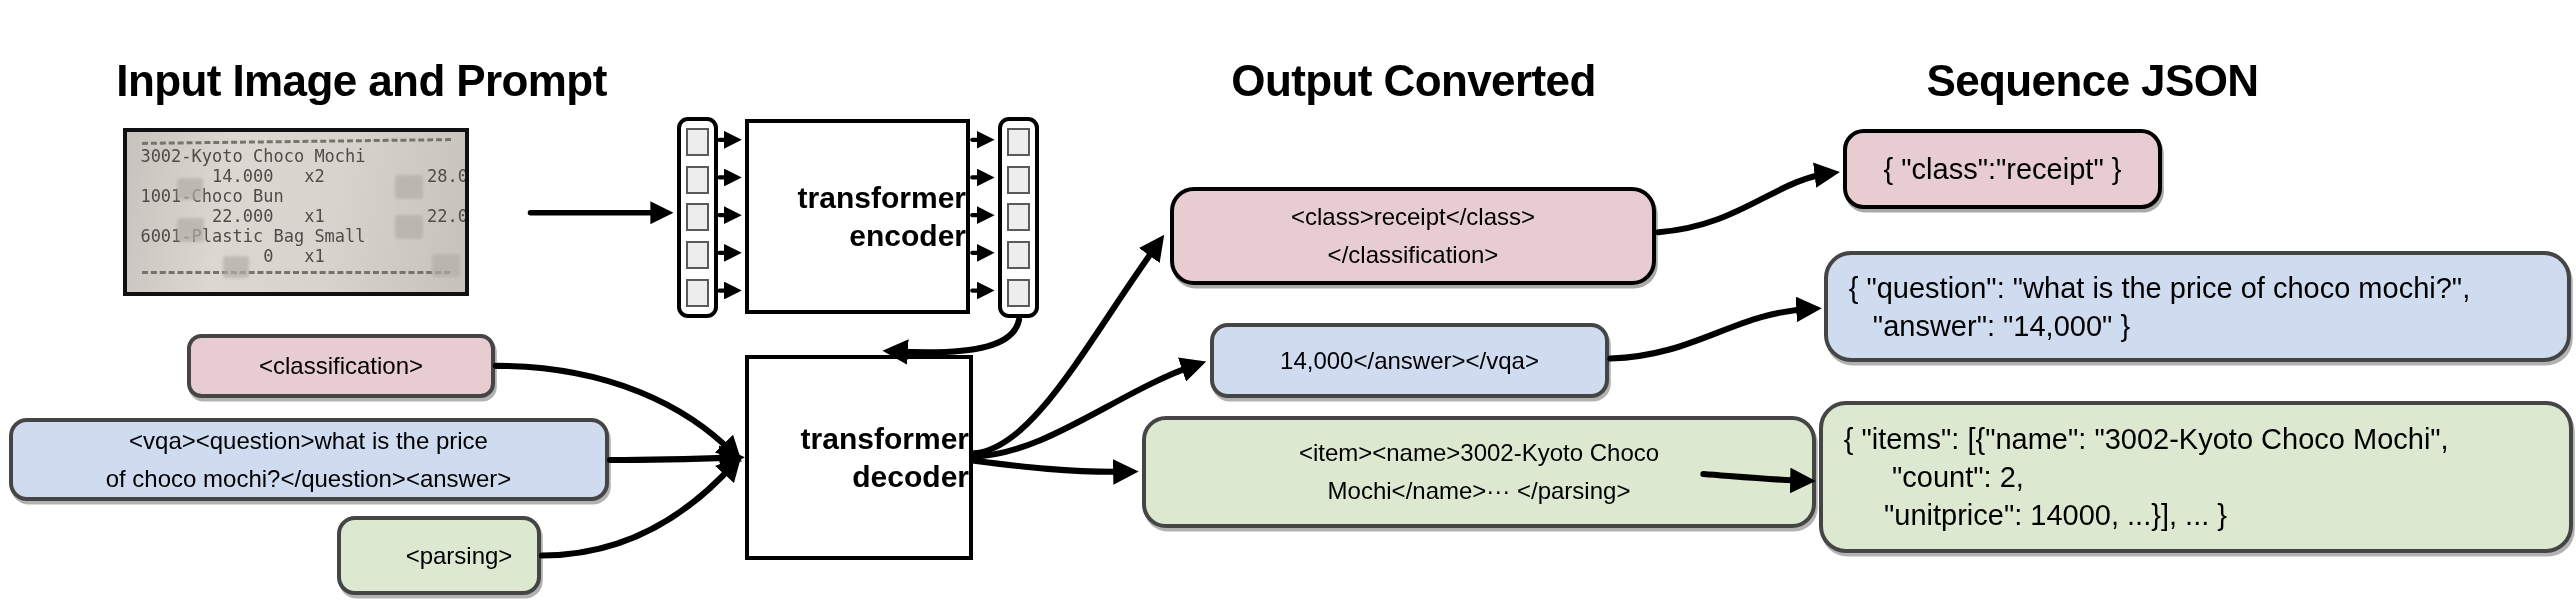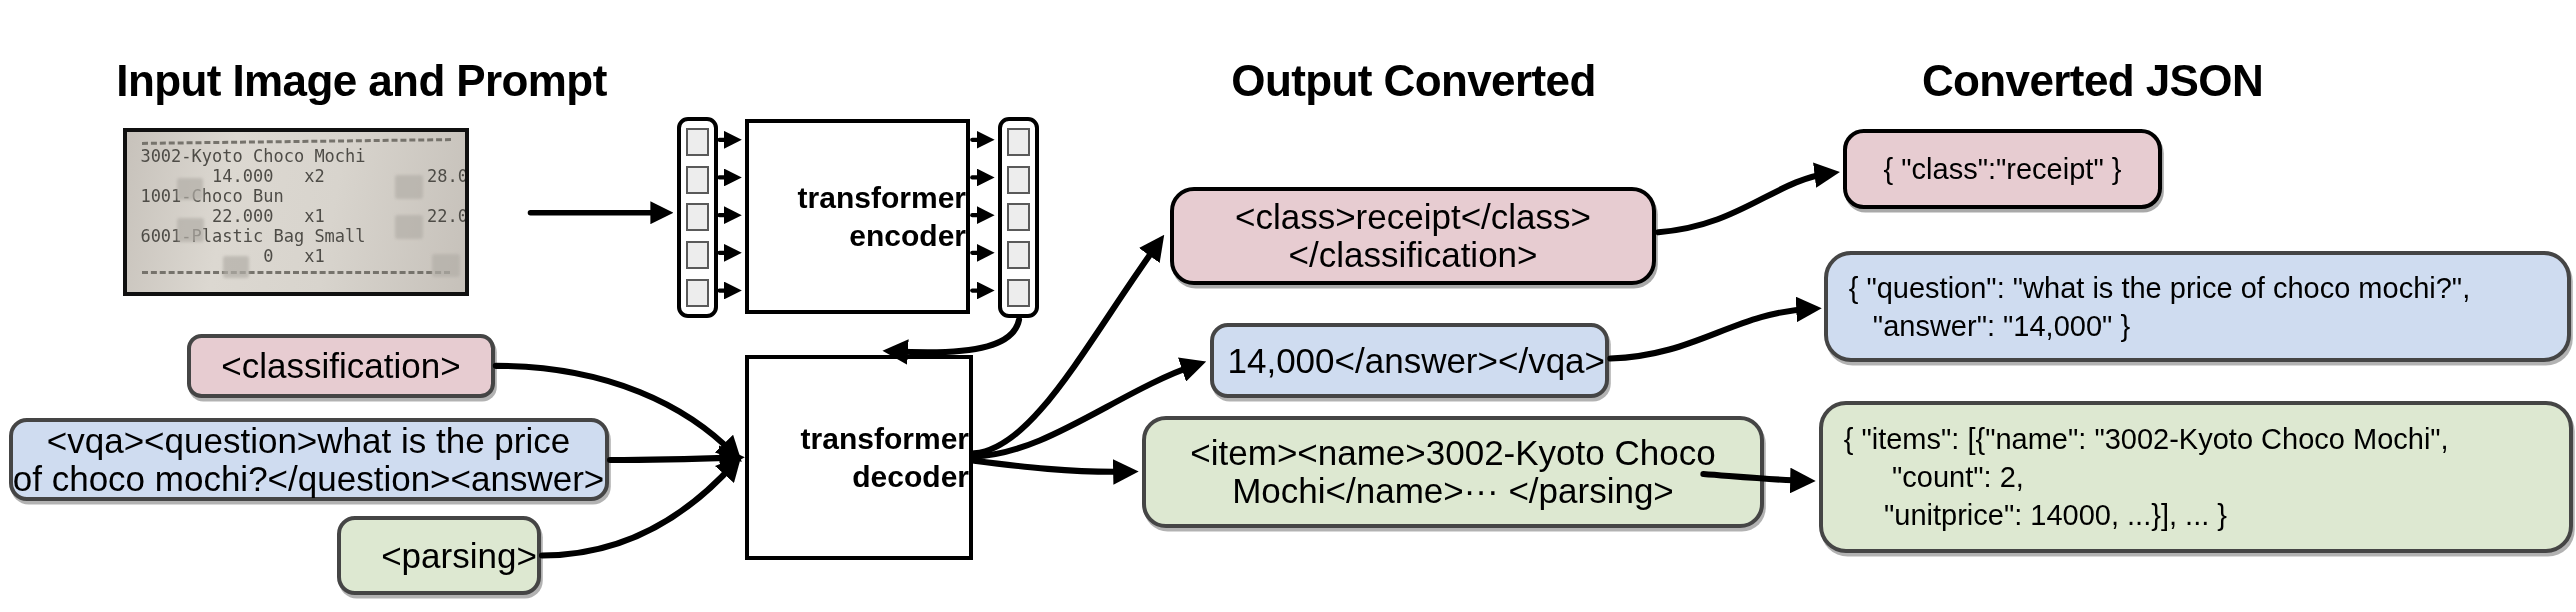--- a/index.html
+++ b/index.html
@@ -3,21 +3,21 @@
 <meta charset="utf-8">
 <style>
   html,body{margin:0;padding:0;background:#ffffff;}
   #canvas{position:relative;width:2576px;height:612px;background:#ffffff;overflow:hidden;
           font-family:"Liberation Sans",sans-serif;color:#000;}
   .heading{position:absolute;top:44px;font-weight:bold;font-size:44px;line-height:49px;
            text-align:center;letter-spacing:-0.6px;white-space:nowrap;margin-top:12px;}
   
   .box{position:absolute;box-sizing:border-box;display:flex;flex-direction:column;
        justify-content:center;align-items:center;text-align:center;
-       font-size:35px;line-height:38px;}
+       font-size:24px;line-height:38px;}
   .gray-border{border:4.3px solid #454545;box-shadow:1.8px 3.6px 0 rgba(85,85,85,.45);}
   .black-border{border:4.9px solid #000;box-shadow:1.8px 3.6px 0 rgba(40,40,40,.40);}
   .pink{background:#e7ccd1;}
   .blue{background:#cfdcf0;}
   .green{background:#dde8d1;}
   .jsonbox{align-items:flex-start;text-align:left;font-size:29px;line-height:38px;}
   .pre{white-space:pre;}
   
   .block{position:absolute;box-sizing:border-box;background:#fff;border:4.9px solid #000;
          display:flex;flex-direction:column;justify-content:center;align-items:flex-end;
@@ -49,21 +49,21 @@
   .h2wrap{position:absolute;top:40px;display:flex;flex-direction:row;align-items:center;justify-content:center;}
   svg.arrows{position:absolute;left:0;top:0;pointer-events:none;}
 </style>
 </head>
 <body>
 
 <div id="canvas">
 
   <div class="heading" style="left:91px;width:541px;">Input Image and Prompt</div>
   <div class="heading" style="left:1231px;width:365px;">Output Converted</div>
-  <div class="heading" style="left:1910px;width:365px;">Converted JSON</div>
+  <div class="heading" style="left:1910px;width:365px;">Sequence JSON</div>
 
   <div class="receipt">
     <div class="receipt-inner">
       <div class="receipt-dash top"></div>
       <pre class="receipt-text">3002-Kyoto Choco Mochi
        14.000   x2          28.000
 1001-Choco Bun
        22.000   x1          22.000
 6001-Plastic Bag Small
             0   x1               0</pre>
@@ -114,25 +114,25 @@
 
   <div class="box green gray-border" style="left:337px;top:516px;width:204px;height:79px;border-radius:18px;padding-left:40px;">
     <div>&lt;parsing&gt;</div>
   </div>
 
   <div class="box pink black-border" style="left:1170px;top:187px;width:486px;height:98px;border-radius:24px;">
     <div>&lt;class&gt;receipt&lt;/class&gt;</div>
     <div>&lt;/classification&gt;</div>
   </div>
 
-  <div class="box blue gray-border" style="left:1210px;top:323px;width:399px;height:75px;border-radius:18px;align-items:flex-end;">
+  <div class="box blue gray-border" style="left:1210px;top:323px;width:399px;height:75px;border-radius:18px;">
     <div>14,000&lt;/answer&gt;&lt;/vqa&gt;</div>
   </div>
 
-  <div class="box green gray-border" style="left:1142px;top:416px;width:622px;height:112px;border-radius:24px;">
+  <div class="box green gray-border" style="left:1142px;top:416px;width:674px;height:112px;border-radius:24px;">
     <div>&lt;item&gt;&lt;name&gt;3002-Kyoto Choco</div>
     <div>Mochi&lt;/name&gt;··· &lt;/parsing&gt;</div>
   </div>
 
   <div class="box pink black-border" style="left:1843px;top:129px;width:319px;height:80px;border-radius:20.7px;font-size:29px;">
     <div>{ "class":"receipt" }</div>
   </div>
 
   <div class="box blue gray-border jsonbox" style="left:1824px;top:251px;width:747px;height:111px;border-radius:27px;padding-left:20.7px;">
     <div class="pre">{ "question": "what is the price of choco mochi?",</div>

